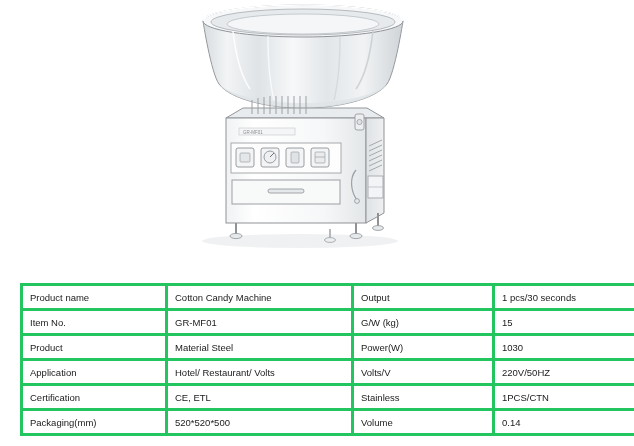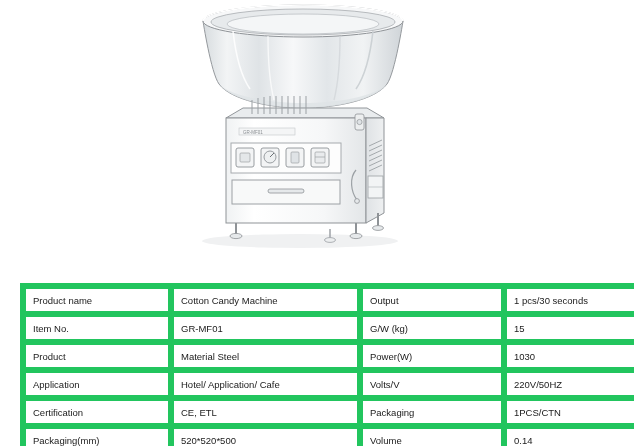--- a/index.html
+++ b/index.html
@@ -41,21 +41,21 @@
     top: 283px;
     width: 594px;
   }
   table.spec {
     border-collapse: collapse;
     width: 594px;
     table-layout: fixed;
     font-size: 9.5px;
   }
   table.spec td {
-    border: 6px solid #22c55e;
+    border: 3px solid #22c55e;
     height: 22px;
     padding: 0 7px;
     vertical-align: middle;
     color: #1a1a1a;
     white-space: nowrap;
     overflow: hidden;
     text-overflow: ellipsis;
   }
   td.c0 { width: 128px; }
   td.c1 { width: 169px; }
@@ -201,28 +201,28 @@
           <td class="c3">15</td>
         </tr>
         <tr>
           <td class="c0">Product</td>
           <td class="c1">Material Steel</td>
           <td class="c2">Power(W)</td>
           <td class="c3">1030</td>
         </tr>
         <tr>
           <td class="c0">Application</td>
-          <td class="c1">Hotel/ Application/ Cafe</td>
+          <td class="c1">Hotel/ Restaurant/ Volts</td>
           <td class="c2">Volts/V</td>
           <td class="c3">220V/50HZ</td>
         </tr>
         <tr>
           <td class="c0">Certification</td>
           <td class="c1">CE, ETL</td>
-          <td class="c2">Packaging</td>
+          <td class="c2">Stainless</td>
           <td class="c3">1PCS/CTN</td>
         </tr>
         <tr>
           <td class="c0">Packaging(mm)</td>
           <td class="c1">520*520*500</td>
           <td class="c2">Volume</td>
           <td class="c3">0.14</td>
         </tr>
       </tbody>
     </table>

